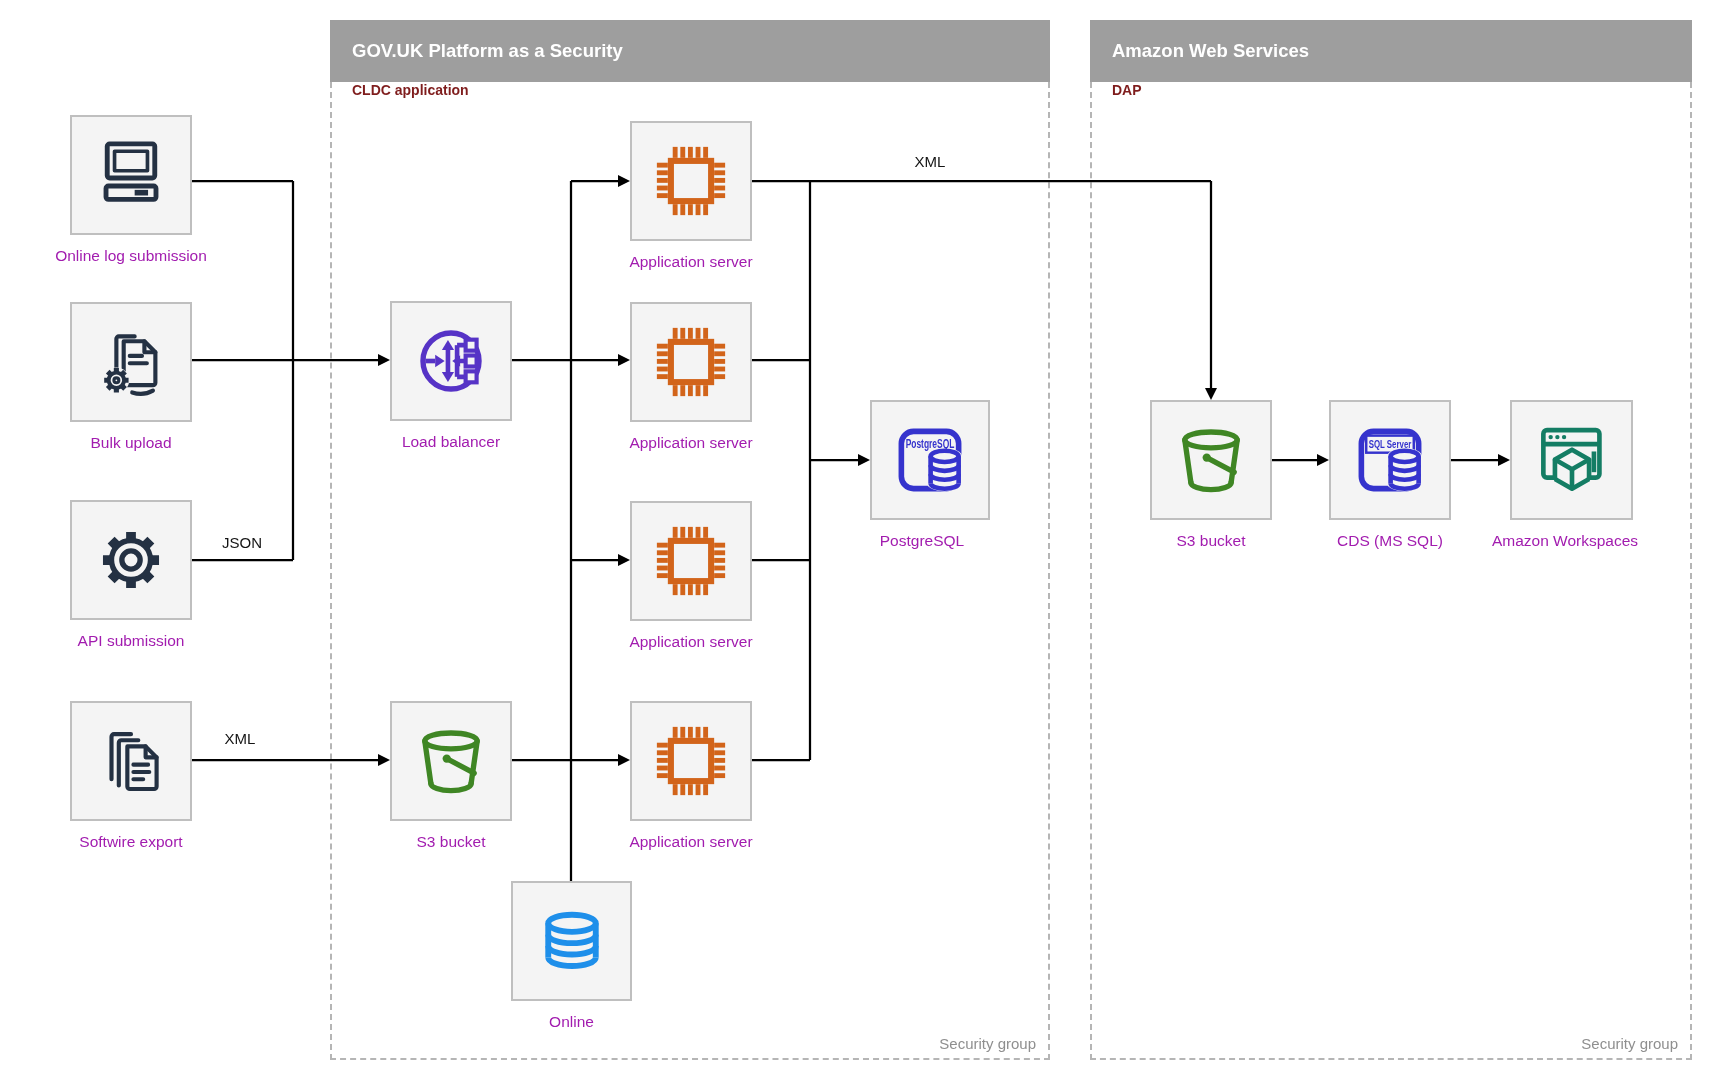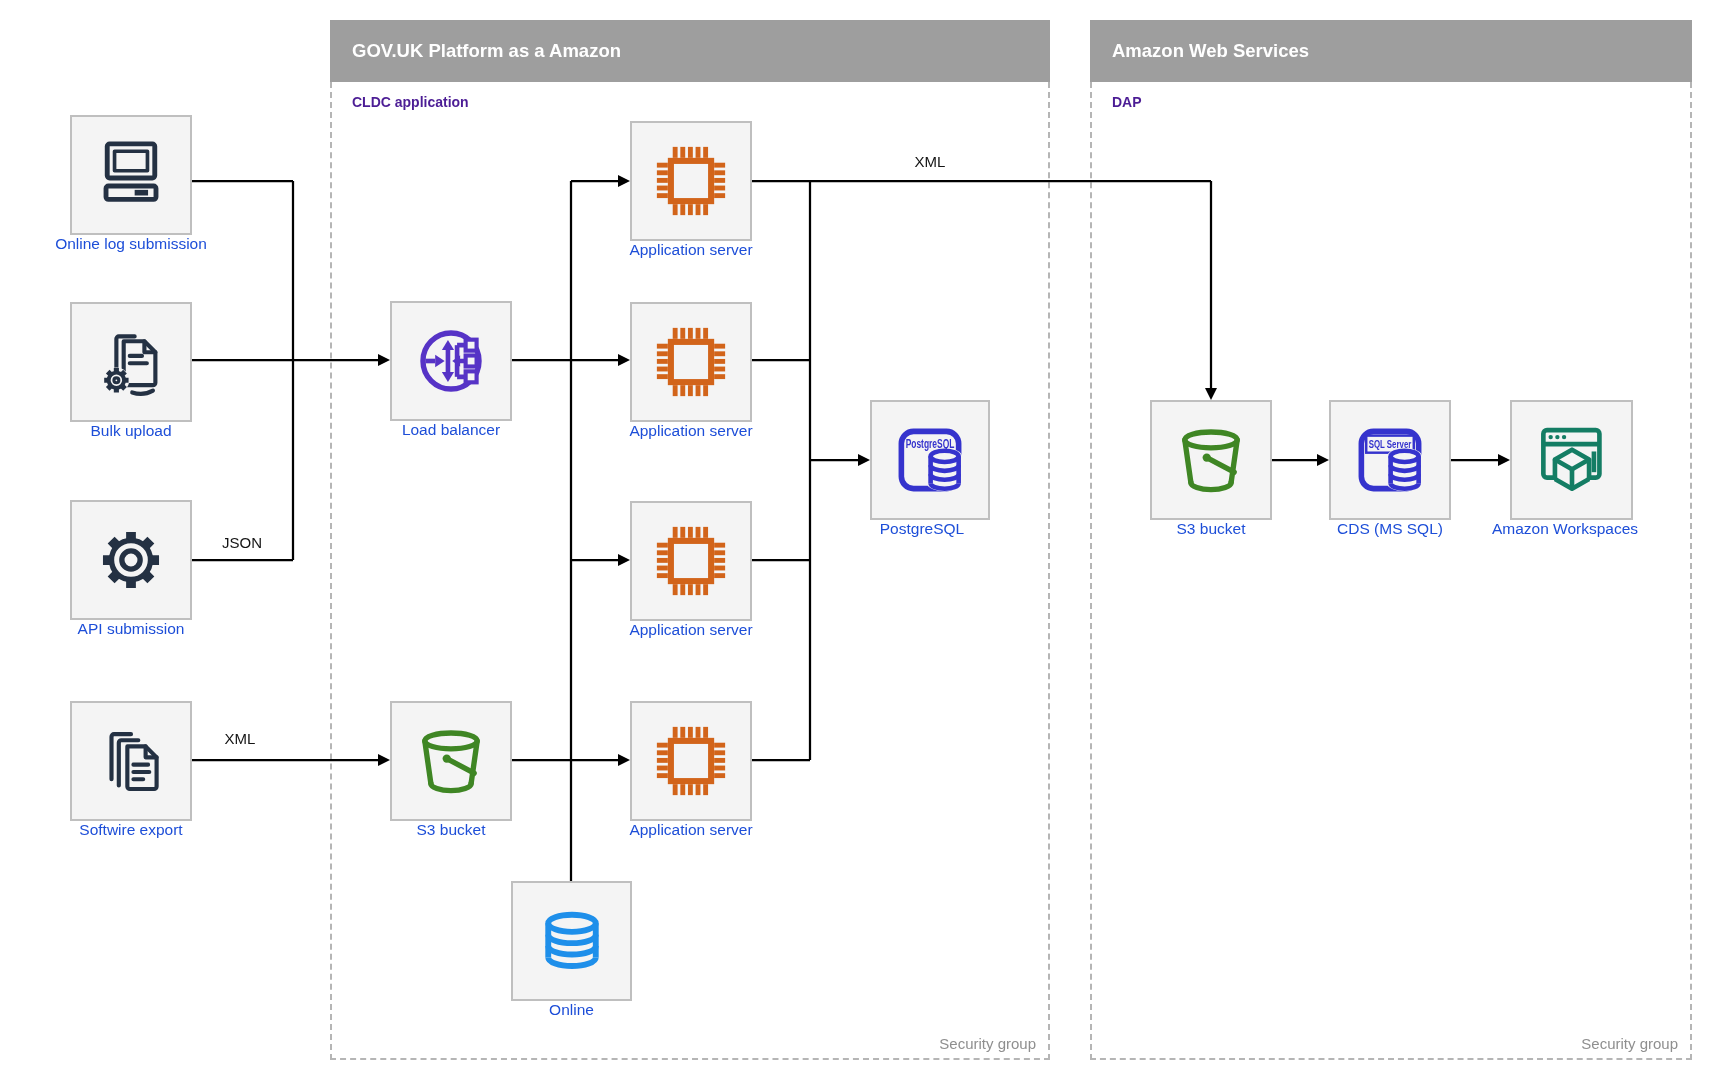--- a/index.html
+++ b/index.html
@@ -5,29 +5,29 @@
   html,body{margin:0;padding:0;background:#fff;}
   body{font-family:"Liberation Sans", sans-serif;}
   #canvas{position:relative;width:1712px;height:1082px;background:#fff;overflow:hidden;}
 
   
   .region{position:absolute;}
   .region-header{position:absolute;left:0;top:0;right:0;height:62px;background:#9e9e9e;
     color:#fff;font-size:18.5px;font-weight:bold;line-height:62px;padding-left:22px;box-sizing:border-box;}
   .region-body{position:absolute;left:0;right:0;top:62px;bottom:0;
     border:2px dashed #b5b5b5;border-top:none;box-sizing:border-box;}
-  .region-sublabel{position:absolute;left:22px;top:74px;font-size:14px;font-weight:bold;color:#4c1d95;}
+  .region-sublabel{position:absolute;left:22px;top:62px;font-size:14px;font-weight:bold;color:#7f1d1d;}
   .region-footer{position:absolute;right:14px;bottom:8px;font-size:15px;color:#8f8f8f;text-align:right;}
 
   
   .node{position:absolute;width:122px;height:120px;}
   .nbox{width:122px;height:120px;background:#f4f4f4;border:2px solid #bfbfbf;box-sizing:border-box;
     display:flex;align-items:center;justify-content:center;}
-  .nlabel{position:absolute;top:100%;left:50%;transform:translateX(-50%);margin-top:0;
-    font-size:15.5px;color:#1d4ed8;white-space:nowrap;text-align:center;}
+  .nlabel{position:absolute;top:100%;left:50%;transform:translateX(-50%);margin-top:12px;
+    font-size:15.5px;color:#a21caf;white-space:nowrap;text-align:center;}
   .icon{width:78px;height:78px;display:block;}
 
   
   #wires{position:absolute;left:0;top:0;width:1712px;height:1082px;pointer-events:none;}
   .wire{fill:none;stroke:#000;stroke-width:2.25px;}
   .ahead{fill:#000;stroke:none;}
 
   .edge-label{position:absolute;transform:translate(-50%,-50%);font-size:15px;color:#141414;white-space:nowrap;}
 </style>
 </head>
@@ -192,21 +192,21 @@
       <path d="M18,31.5 V47.5 M46,31.5 V47.5 M32,39.5 V55.5"></path>
       <path d="M18,47.5 L32,55.5 L46,47.5"></path>
     </g>
   </symbol>
 </defs>
 </svg>
 
 <div id="canvas">
 
   <section class="region" style="left:330px;top:20px;width:720px;height:1040px;">
-    <div class="region-header">GOV.UK Platform as a Amazon</div>
+    <div class="region-header">GOV.UK Platform as a Security</div>
     <div class="region-body"></div>
     <div class="region-sublabel">CLDC application</div>
     <div class="region-footer">Security group</div>
   </section>
 
   <section class="region" style="left:1090px;top:20px;width:602px;height:1040px;">
     <div class="region-header">Amazon Web Services</div>
     <div class="region-body"></div>
     <div class="region-sublabel">DAP</div>
     <div class="region-footer">Security group</div>

